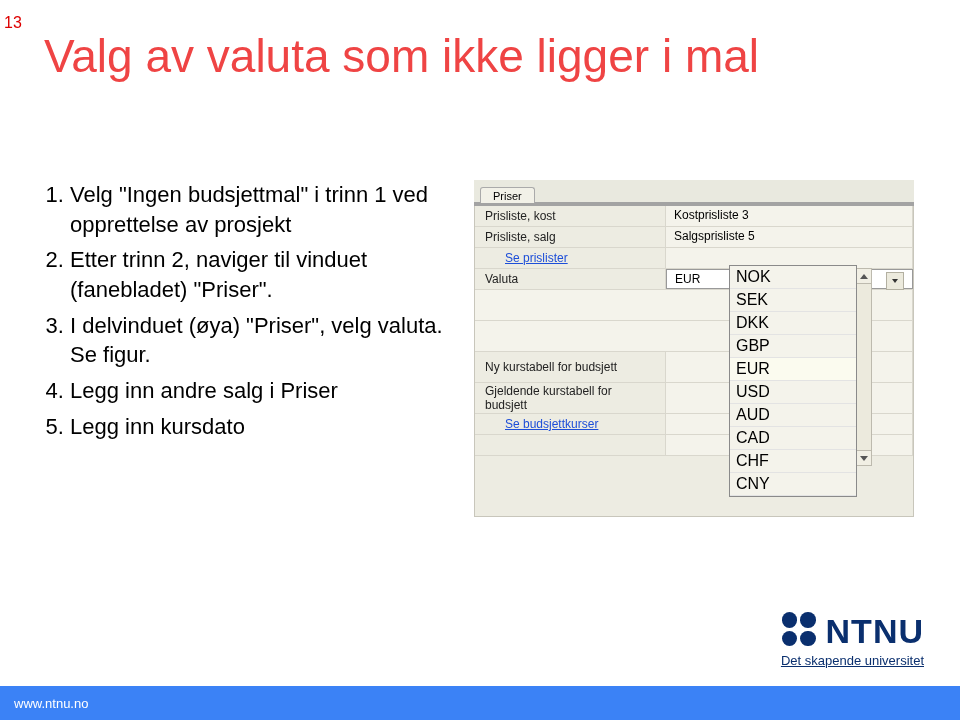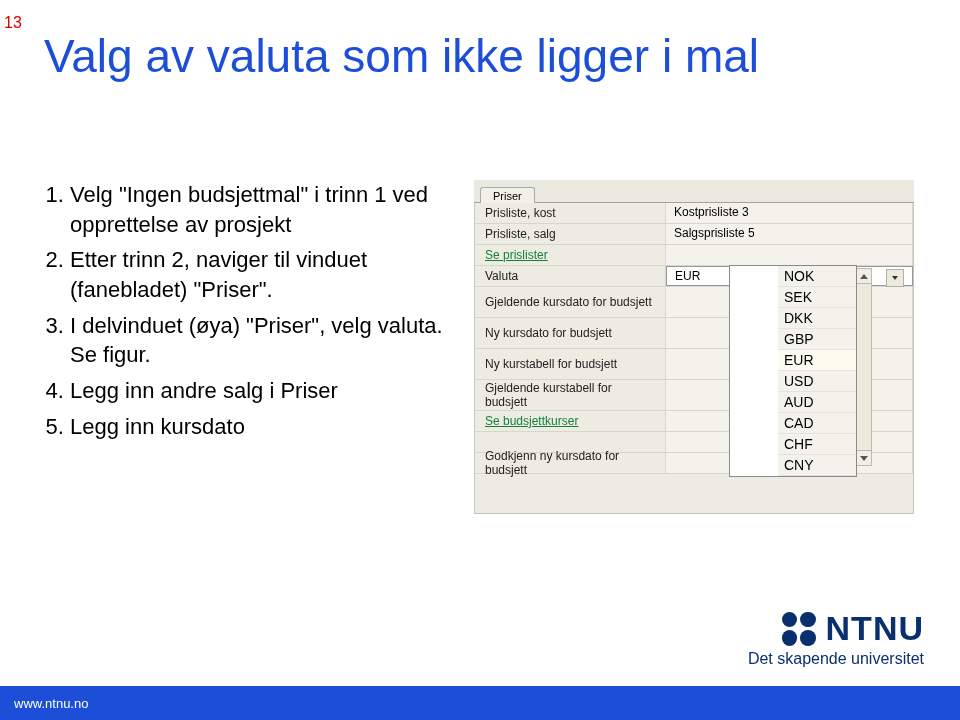--- a/index.html
+++ b/index.html
@@ -18,21 +18,21 @@
     left: 4px;
     font-size: 16px;
     color: #d00;
   }
   .slide-title {
     position: absolute;
     top: 30px;
     left: 44px;
     right: 44px;
     font-size: 46px;
-    color: #1d4ed8;
+    color: #ef4444;
     line-height: 1.15;
   }
   .content-row {
     position: absolute;
     top: 180px;
     left: 44px;
     right: 0;
     display: flex;
     align-items: flex-start;
   }
@@ -55,21 +55,21 @@
     font-family: Tahoma, Arial, sans-serif;
     font-size: 12px;
     color: #000;
   }
   .tab-strip {
     background: #e9e9df;
     height: 22px;
     display: flex;
     align-items: flex-end;
     padding-left: 6px;
-    border-bottom: 1px solid #a3a3a3;
+    border-bottom: 4px solid #a3a3a3;
   }
   .tab {
     background: #f2f1e8;
     border: 1px solid #aaa;
     border-bottom: none;
     border-radius: 3px 3px 0 0;
     padding: 2px 12px 1px 12px;
     font-size: 11px;
     margin-bottom: -1px;
   }
@@ -90,21 +90,21 @@
   }
   .row.h24 { height: 30px; }
   .label {
     width: 172px;
     padding: 2px 8px 2px 10px;
     color: #222;
     display: flex;
     align-items: center;
     border-right: 1px solid #d9d7cd;
   }
-  .label a { color: #15803d; text-decoration: underline; cursor: default; }
+  .label a { color: #1d4ed8; text-decoration: underline; cursor: default; margin-left: 20px; }
   .value {
     flex: 1;
     background: #f4f3eb;
     padding: 2px 8px;
     display: flex;
     border-right: 1px solid #d9d7cd;
   }
   .value.sel {
     background: #fff;
     border: 1px solid #999;
@@ -123,23 +123,22 @@
     position: absolute;
     right: 57px;
     top: 85px;
     width: 126px;
     background: #fff;
     border: 1px solid #8a8a8a;
   }
   .dropdown-list .opt {
     padding: 2px 6px;
     border-bottom: 1px solid #e3e3e3;
-    font-size: 14px;
+    font-size: 16px;
     background: #f4f3eb;
-    margin-left: 48px;
   }
   .dropdown-list .opt.hi {
     background: #fbfbef;
   }
   .scroll-gutter {
     position: absolute;
     right: 42px;
     top: 88px;
     width: 14px;
     height: 196px;
@@ -152,53 +151,54 @@
     display: flex;align-items:center;justify-content:center;
     background:#f1efe4;
   }
   .scroll-gutter .btn.bot { position:absolute; bottom:0; left:0; right:0; border-top:1px solid #bdbaae; border-bottom:none;}
   .shot-wrap { position: relative; }
   
   .footer {
     position: absolute;
     left: 0; right: 0; bottom: 0;
     height: 34px;
-    background: #1d4ed8;
+    background: #3b82f6;
     color: #fff;
     display: flex;
     align-items: center;
     justify-content: space-between;
     padding: 0 14px;
     font-size: 13px;
   }
   .footer .right span.bold { font-weight: bold; }
   
   .logo-block {
     position: absolute;
     right: 36px;
     bottom: 52px;
     text-align: right;
     color: #0a2f6e;
   }
   .logo-block .ntnu {
     display: flex;
-    align-items: center;
+    align-items: flex-start;
     gap: 10px;
     justify-content: flex-end;
   }
   .logo-block .word {
     font-size: 34px;
     font-weight: bold;
     letter-spacing: 1px;
     color: #0a2f6e;
   }
   .logo-block .tag {
-    font-size: 16px;
+    font-size: 13px;
     color: #0a2f6e;
     margin-top: 2px;
+    text-decoration: underline;
   }
   .logo-mark {
     width: 34px; height: 34px;
     display: grid;
     grid-template-columns: 1fr 1fr;
     grid-template-rows: 1fr 1fr;
     gap: 3px;
   }
   .logo-mark span { background:#0a2f6e; border-radius:50%; }
   .tri {
@@ -257,27 +257,25 @@
           <div class="row">
             <div class="label">Valuta</div>
             <div class="value sel">
               <span>EUR</span>
               <span class="chev">
                 <span class="tri sm dn"></span>
               </span>
             </div>
           </div>
           <div class="row h24">
-            <div class="label">Gjeldende kursdato for budsjett</div>
             <div class="value">
               <span></span>
             </div>
           </div>
           <div class="row h24">
-            <div class="label">Ny kursdato for budsjett</div>
             <div class="value">
               <span></span>
             </div>
           </div>
           <div class="row h24">
             <div class="label">Ny kurstabell for budsjett</div>
             <div class="value">
               <span></span>
             </div>
           </div>
@@ -290,26 +288,20 @@
           <div class="row">
             <div class="label">
               <a>Se budsjettkurser</a>
             </div>
             <div class="value">
               <span></span>
             </div>
           </div>
           <div class="row">
             <div class="label"></div>
-            <div class="value">
-              <span></span>
-            </div>
-          </div>
-          <div class="row">
-            <div class="label">Godkjenn ny kursdato for budsjett</div>
             <div class="value">
               <span></span>
             </div>
           </div>
         </div>
     </div>
 
     <div class="scroll-gutter">
       <div class="btn">
           <span class="tri up"></span>

